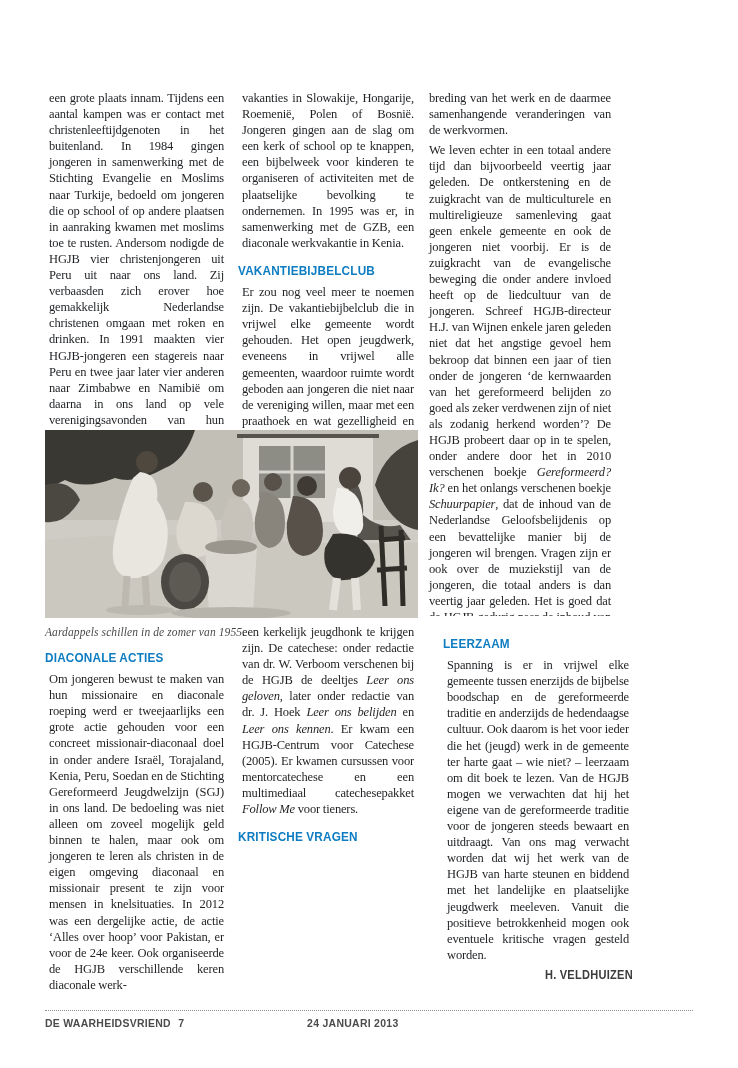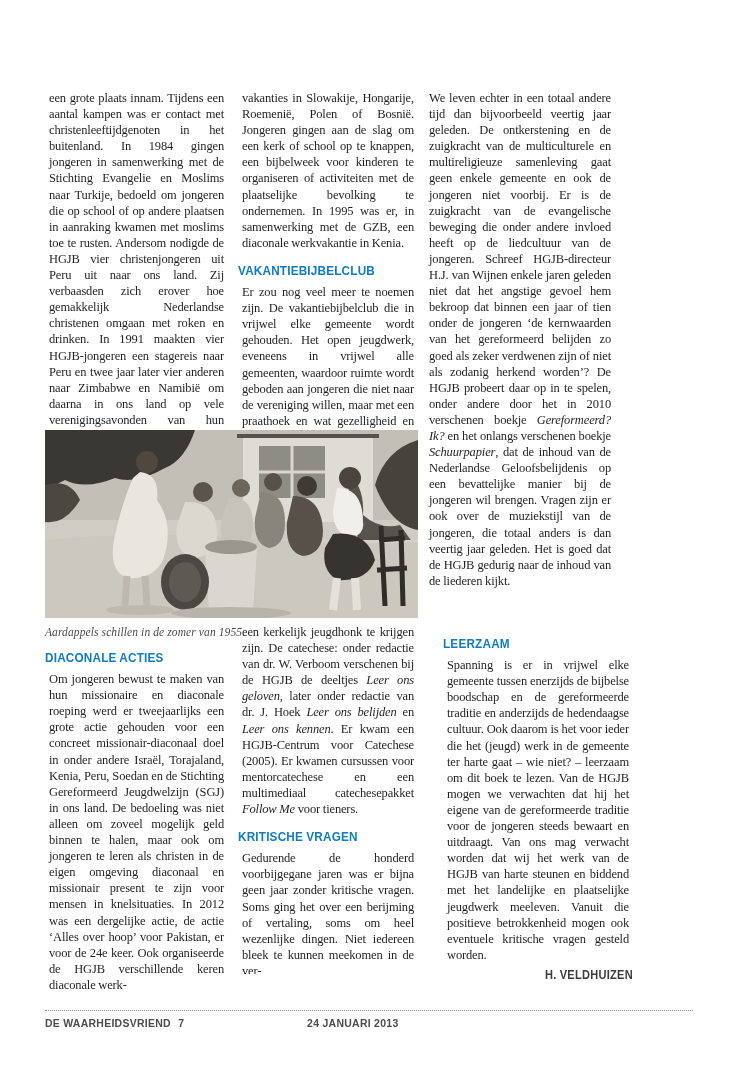--- a/index.html
+++ b/index.html
@@ -58,20 +58,21 @@
     <p>een grote plaats innam. Tijdens een aantal kampen was er contact met christenleeftijdgenoten in het buitenland. In 1984 gingen jongeren in samenwerking met de Stichting Evangelie en Moslims naar Turkije, bedoeld om jongeren die op school of op andere plaatsen in aanraking kwamen met moslims toe te rusten. Andersom nodigde de HGJB vier christenjongeren uit Peru uit naar ons land. Zij verbaasden zich erover hoe gemakkelijk Nederlandse christenen omgaan met roken en drinken. In 1991 maakten vier HGJB-jongeren een stagereis naar Peru en twee jaar later vier anderen naar Zimbabwe en Namibië om daarna in ons land op vele verenigingsavonden van hun ervaringen te vertellen.</p>
   </div>
 
   <div class="col col2-top">
     <p>vakanties in Slowakije, Hongarije, Roemenië, Polen of Bosnië. Jongeren gingen aan de slag om een kerk of school op te knappen, een bijbelweek voor kinderen te organiseren of activiteiten met de plaatselijke bevolking te ondernemen. In 1995 was er, in samenwerking met de GZB, een diaconale werkvakantie in Kenia.</p>
     <h3 class="sect-heading heading-spacer">VAKANTIEBIJBELCLUB</h3>
     <p>Er zou nog veel meer te noemen zijn. De vakantiebijbelclub die in vrijwel elke gemeente wordt gehouden. Het open jeugdwerk, eveneens in vrijwel alle gemeenten, waardoor ruimte wordt geboden aan jongeren die niet naar de vereniging willen, maar met een praathoek en wat gezelligheid en spelmogelijkheden nog wel in</p>
   </div>
 
   <div class="col col3">
+    <p>breding van het werk en de daarmee samenhangende veranderingen van de werkvormen.</p>
     <p>We leven echter in een totaal andere tijd dan bijvoorbeeld veertig jaar geleden. De ontkerstening en de zuigkracht van de multiculturele en multireligieuze samenleving gaat geen enkele gemeente en ook de jongeren niet voorbij. Er is de zuigkracht van de evangelische beweging die onder andere invloed heeft op de liedcultuur van de jongeren. Schreef HGJB-directeur H.J. van Wijnen enkele jaren geleden niet dat het angstige gevoel hem bekroop dat binnen een jaar of tien onder de jongeren ‘de kernwaarden van het gereformeerd belijden zo goed als zeker verdwenen zijn of niet als zodanig herkend worden’? De HGJB probeert daar op in te spelen, onder andere door het in 2010 verschenen boekje <i>Gereformeerd? Ik?</i> en het onlangs verschenen boekje <i>Schuurpapier</i>, dat de inhoud van de Nederlandse Geloofsbelijdenis op een bevattelijke manier bij de jongeren wil brengen. Vragen zijn er ook over de muziekstijl van de jongeren, die totaal anders is dan veertig jaar geleden. Het is goed dat de HGJB gedurig naar de inhoud van de liederen kijkt.</p>
   </div>
 
   <div class="photo-wrap">
     <svg width="373" height="188" viewBox="0 0 373 188" xmlns="http://www.w3.org/2000/svg">
 
       <rect x="0" y="0" width="373" height="188" fill="#cfccc5"></rect>
       <rect x="0" y="0" width="373" height="90" fill="#c2bfb7"></rect>
 
       <path d="M0,0 H150 Q140,30 120,38 Q90,55 70,48 Q40,60 20,50 L0,60 Z" fill="#3a3833"></path>
@@ -122,21 +123,20 @@
   <div class="caption">Aardappels schillen in de zomer van 1955.</div>
 
   <div class="col col1-bottom">
     <h3 class="sect-heading">DIACONALE ACTIES</h3>
     <p>Om jongeren bewust te maken van hun missionaire en diaconale roeping werd er tweejaarlijks een grote actie gehouden voor een concreet missionair-diaconaal doel in onder andere Israël, Torajaland, Kenia, Peru, Soedan en de Stichting Gereformeerd Jeugdwelzijn (SGJ) in ons land. De bedoeling was niet alleen om zoveel mogelijk geld binnen te halen, maar ook om jongeren te leren als christen in de eigen omgeving diaconaal en missionair present te zijn voor mensen in knelsituaties. In 2012 was een dergelijke actie, de actie ‘Alles over hoop’ voor Pakistan, er voor de 24e keer. Ook organiseerde de HGJB verschillende keren diaconale werk-</p>
   </div>
 
   <div class="col col2-bottom">
     <p>een kerkelijk jeugdhonk te krijgen zijn. De catechese: onder redactie van dr. W. Verboom verschenen bij de HGJB de deeltjes <i>Leer ons geloven</i>, later onder redactie van dr. J. Hoek <i>Leer ons belijden</i> en <i>Leer ons kennen</i>. Er kwam een HGJB-Centrum voor Catechese (2005). Er kwamen cursussen voor mentorcatechese en een multimediaal catechesepakket <i>Follow Me</i> voor tieners.</p>
     <h3 class="sect-heading heading-spacer">KRITISCHE VRAGEN</h3>
-    <p>Gedurende de honderd voorbijgegane jaren was er bijna geen jaar zonder kritische vragen. Soms ging het over een berijming of vertaling, soms om heel wezenlijke dingen. Niet iedereen bleek te kunnen meekomen in de ver-</p>
   </div>
 
   <div class="col col3-bottom">
     <h3 class="sect-heading">LEERZAAM</h3>
     <p>Spanning is er in vrijwel elke gemeente tussen enerzijds de bijbelse boodschap en de gereformeerde traditie en anderzijds de hedendaagse cultuur. Ook daarom is het voor ieder die het (jeugd) werk in de gemeente ter harte gaat – wie niet? – leerzaam om dit boek te lezen. Van de HGJB mogen we verwachten dat hij het eigene van de gereformeerde traditie voor de jongeren steeds bewaart en uitdraagt. Van ons mag verwacht worden dat wij het werk van de HGJB van harte steunen en biddend met het landelijke en plaatselijke jeugdwerk meeleven. Vanuit die positieve betrokkenheid mogen ook eventuele kritische vragen gesteld worden.</p>
     <div class="byline">H. VELDHUIZEN</div>
   </div>
 
   <div class="footer">
     <span class="f-left">DE WAARHEIDSVRIEND</span>

